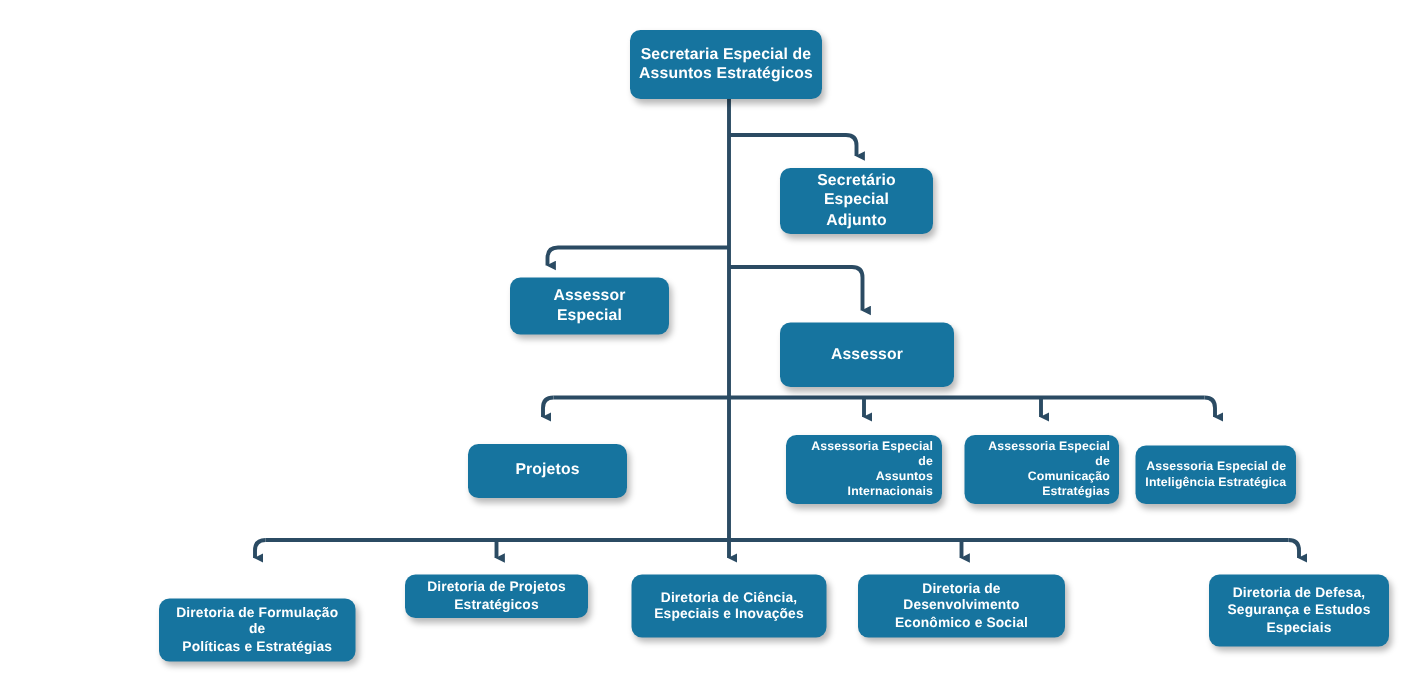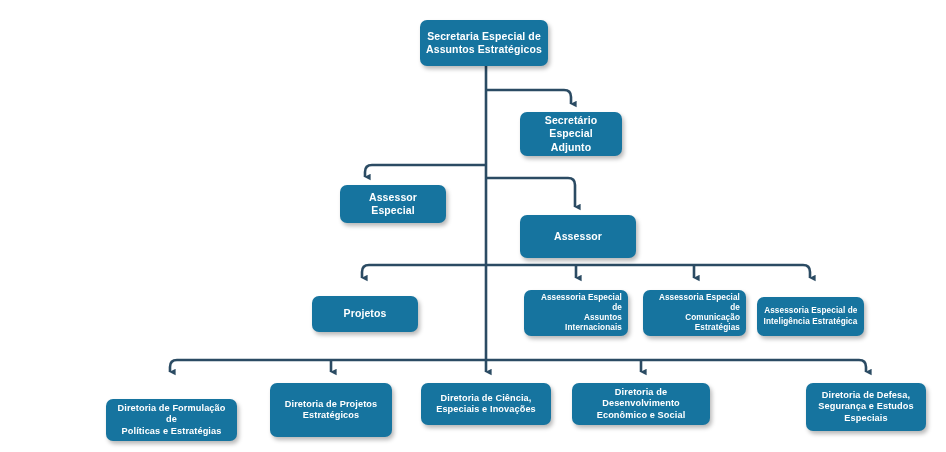--- a/index.html
+++ b/index.html
@@ -134,21 +134,21 @@
     </span>
   </div>
 
   <div class="node node-bottom" style="left:106px; top:383px; width:131px; height:42px;margin-top:16px;">
     <span>
       <span>Diretoria de Formulação de</span><br>
       <span>Políticas e Estratégias</span>
     </span>
   </div>
 
-  <div class="node node-bottom" style="left:270px; top:383px; width:122px; height:54px;">
+  <div class="node node-bottom" style="left:270px; top:383px; width:122px; height:29px;">
     <span>
       <span>Diretoria de Projetos</span><br>
       <span>Estratégicos</span>
     </span>
   </div>
 
   <div class="node node-bottom" style="left:421px; top:383px; width:130px; height:42px;">
     <span>
       <span>Diretoria de Ciência,</span><br>
       <span>Especiais e Inovações</span>

